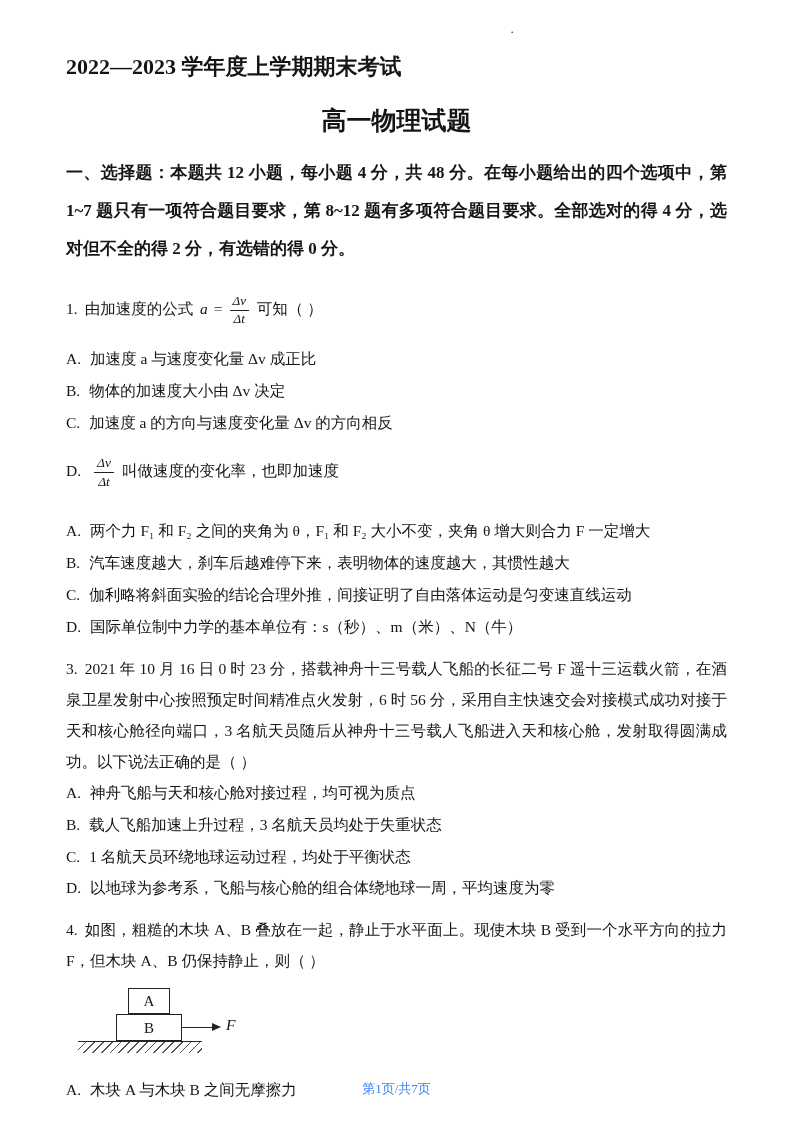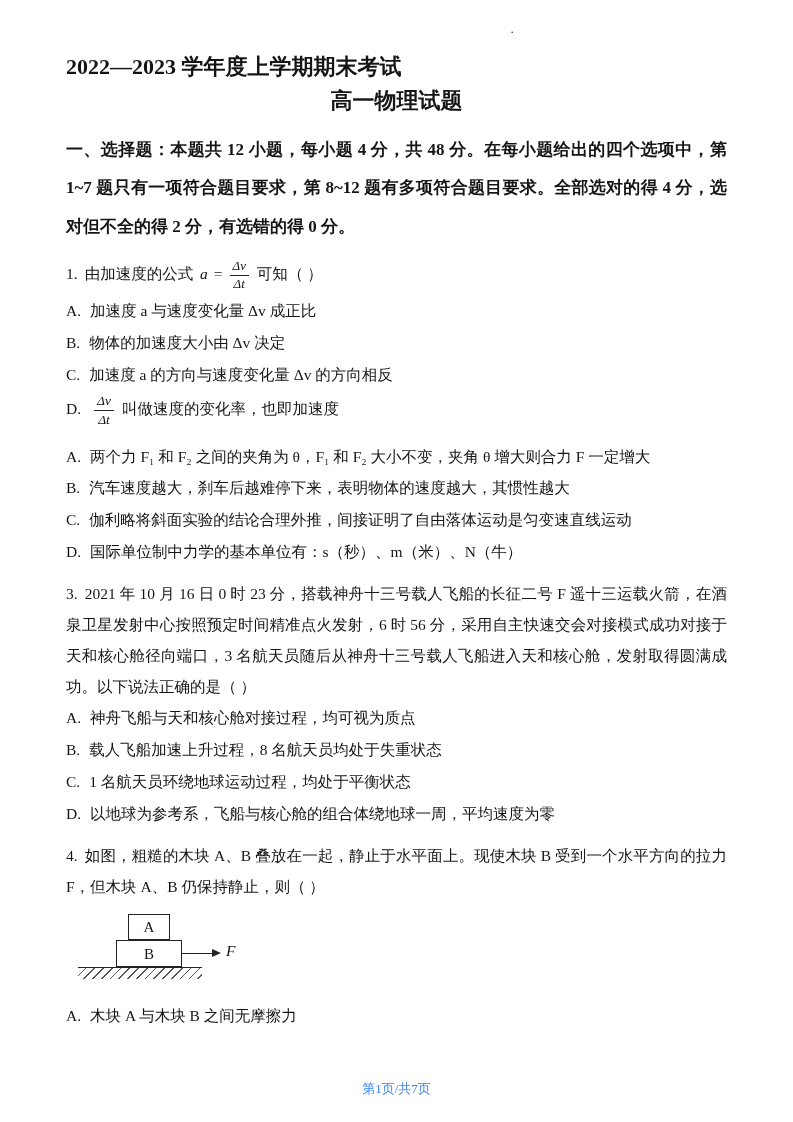--- a/index.html
+++ b/index.html
@@ -5,30 +5,30 @@
   * { box-sizing: border-box; }
   html, body { margin: 0; padding: 0; background: #ffffff; }
   .page {
     width: 793px; height: 1122px; margin: 0 auto; background: #ffffff;
     position: relative; overflow: hidden;
     font-family: "Liberation Serif", "DejaVu Serif", serif;
     color: #151515;
     padding: 50px 66px 0 66px;
   }
   .doc-title { font-size: 22px; font-weight: 700; margin: 0; line-height: 1.55; }
-  .doc-subtitle { text-align: center; font-size: 22px; font-weight: 700; margin: 0 0 14px; line-height: 1.5; }
+  .doc-subtitle { text-align: center; font-size: 25px; font-weight: 700; margin: 18px 0 14px; line-height: 1.5; }
   .instructions { font-size: 17px; font-weight: 700; line-height: 2.25; text-align: justify; margin: 0 0 4px 0; }
   .q { font-size: 15.5px; margin-top: 10px; }
   .stem { line-height: 2.0; text-align: justify; }
   .opt { line-height: 2.06; }
   .qnum { margin-right: 7px; }
   .opt-label { margin-right: 9px; }
   .var { font-style: italic; margin: 0 3px; }
   .eq-sign { margin: 0 3px; }
-  .frac { display: inline-block; text-align: center; vertical-align: middle; line-height: 1.15; font-size: 13px; font-style: italic; margin: 3px 4px; }
+  .frac { display: inline-block; text-align: center; vertical-align: middle; line-height: 1.15; font-size: 13px; font-style: italic; margin: 16px 4px; }
   .frac .fnum { display: block; padding: 0 3px 1px 3px; border-bottom: 1px solid #222; }
   .frac .fden { display: block; padding: 1px 3px 0 3px; }
   .frac.big { font-size: 13.5px; }
   
   .figure { position: relative; width: 270px; height: 86px; margin: 10px 0 2px 12px; }
   .blockA { position: absolute; left: 50px; top: 2px; width: 42px; height: 26px; border: 1.4px solid #222; text-align: center; line-height: 25px; font-size: 15px; background: #fff; }
   .blockB { position: absolute; left: 38px; top: 28px; width: 66px; height: 27px; border: 1.4px solid #222; text-align: center; line-height: 26px; font-size: 15px; background: #fff; }
   .ground { position: absolute; left: 0px; top: 55px; width: 124px; height: 12px; border-top: 1.6px solid #222;
             background: repeating-linear-gradient(135deg, transparent 0px, transparent 5px, #555 5px, #555 6.2px); }
   .f-arrow-line { position: absolute; left: 104px; top: 41px; width: 32px; height: 0; border-top: 1.4px solid #222; }
@@ -70,21 +70,21 @@
     <div class="opt"><span class="opt-label">B.</span><span>汽车速度越大，刹车后越难停下来，表明物体的速度越大，其惯性越大</span></div>
     <div class="opt"><span class="opt-label">C.</span><span>伽利略将斜面实验的结论合理外推，间接证明了自由落体运动是匀变速直线运动</span></div>
     <div class="opt"><span class="opt-label">D.</span><span>国际单位制中力学的基本单位有：s（秒）、m（米）、N（牛）</span></div>
   </div>
 
   <div class="q">
     <div class="stem">
       <span class="qnum">3.</span><span>2021 年 10 月 16 日 0 时 23 分，搭载神舟十三号载人飞船的长征二号 F 遥十三运载火箭，在酒泉卫星发射中心按照预定时间精准点火发射，6 时 56 分，采用自主快速交会对接模式成功对接于天和核心舱径向端口，3 名航天员随后从神舟十三号载人飞船进入天和核心舱，发射取得圆满成功。以下说法正确的是（      ）</span>
     </div>
     <div class="opt"><span class="opt-label">A.</span><span>神舟飞船与天和核心舱对接过程，均可视为质点</span></div>
-    <div class="opt"><span class="opt-label">B.</span><span>载人飞船加速上升过程，8 名航天员均处于失重状态</span></div>
+    <div class="opt"><span class="opt-label">B.</span><span>载人飞船加速上升过程，3 名航天员均处于失重状态</span></div>
     <div class="opt"><span class="opt-label">C.</span><span>1 名航天员环绕地球运动过程，均处于平衡状态</span></div>
     <div class="opt"><span class="opt-label">D.</span><span>以地球为参考系，飞船与核心舱的组合体绕地球一周，平均速度为零</span></div>
   </div>
 
   <div class="q">
     <div class="stem">
       <span class="qnum">4.</span><span>如图，粗糙的木块 A、B 叠放在一起，静止于水平面上。现使木块 B 受到一个水平方向的拉力 F，但木块 A、B 仍保持静止，则（      ）</span>
     </div>
     <div class="figure">
       <div class="blockA">A</div>

